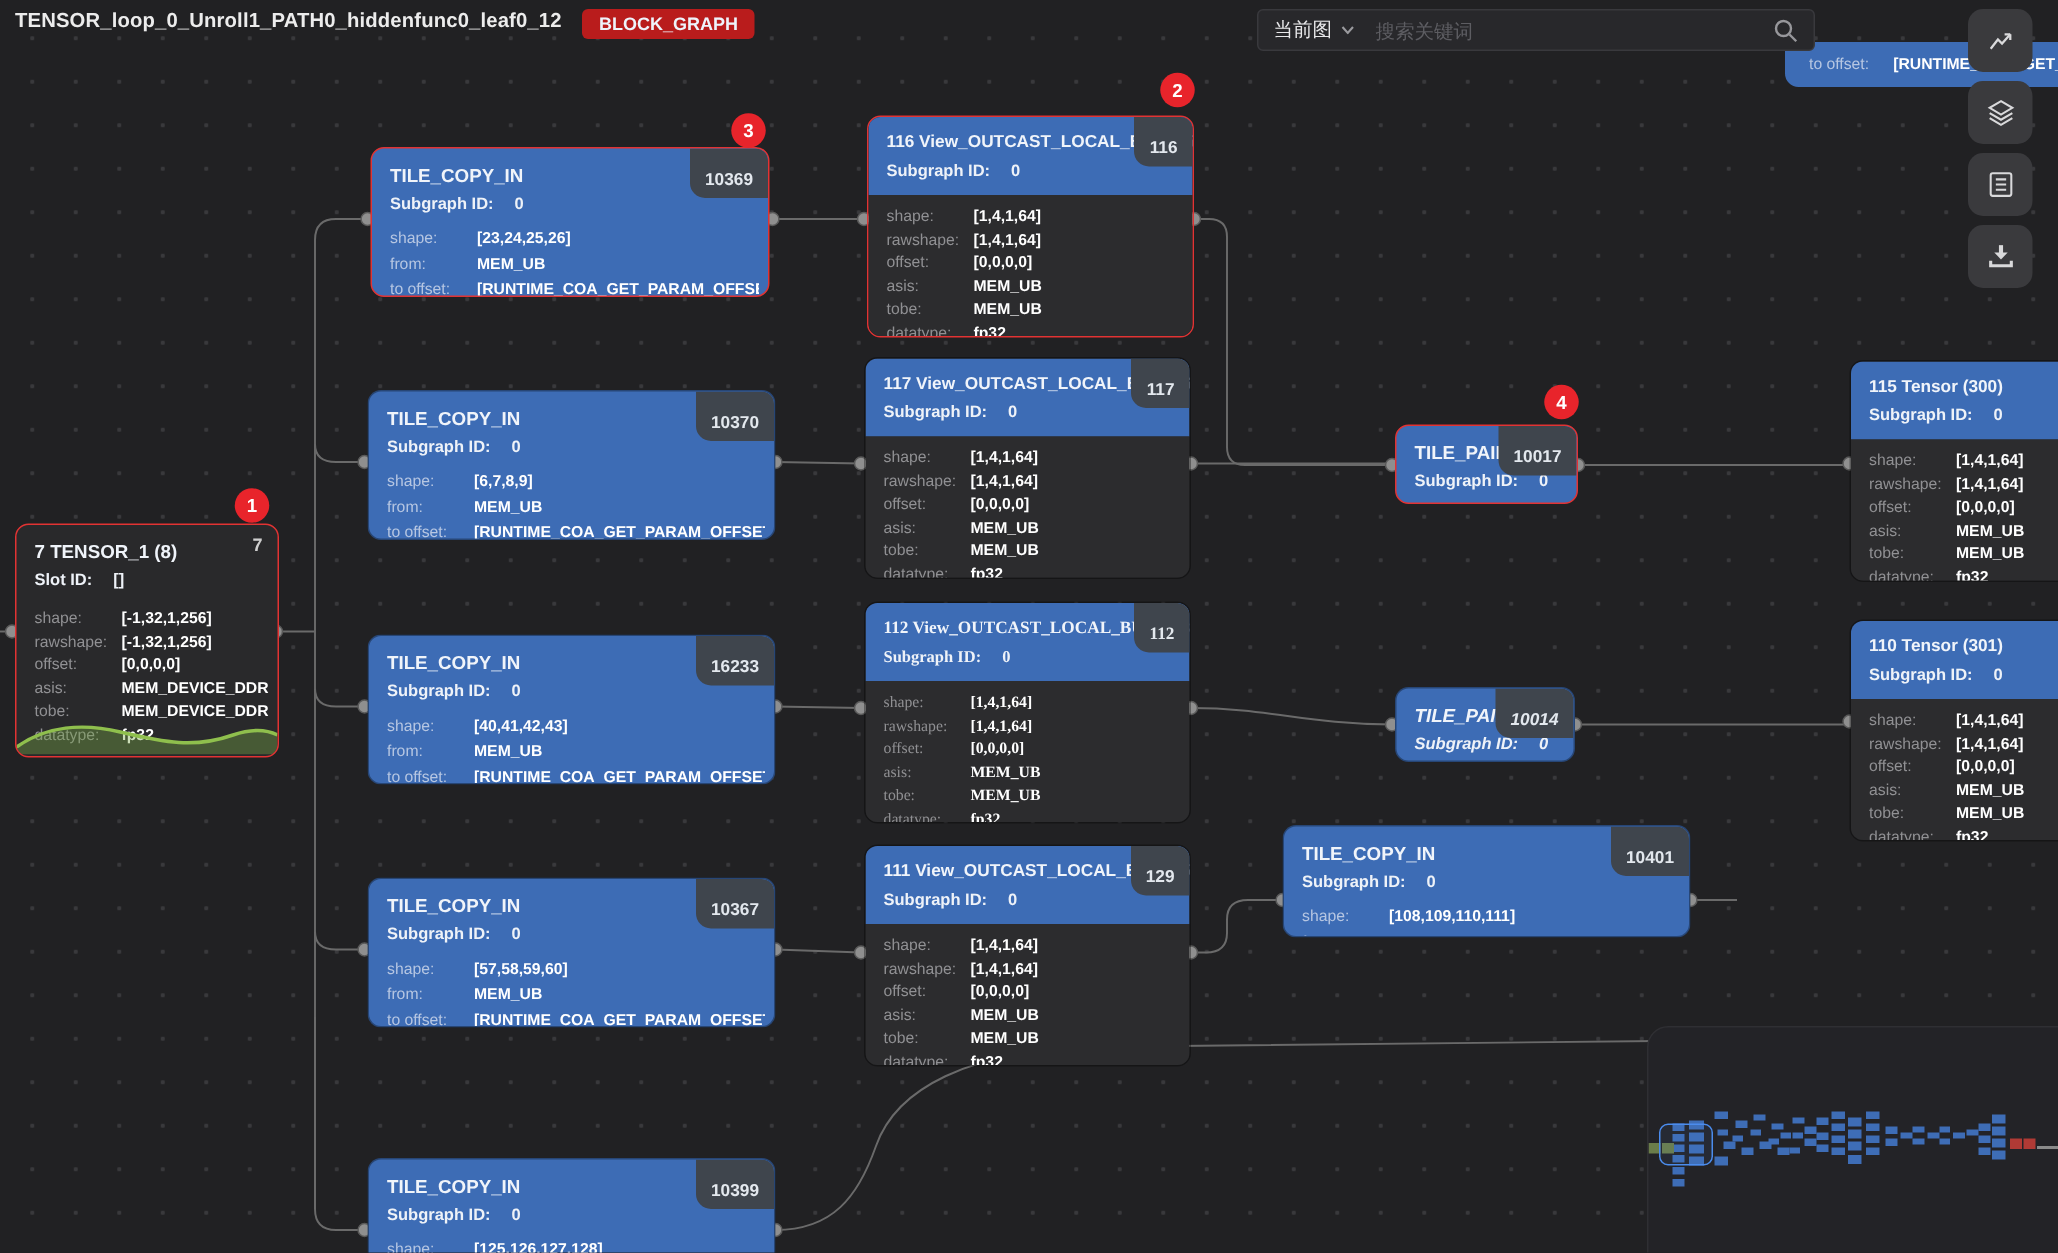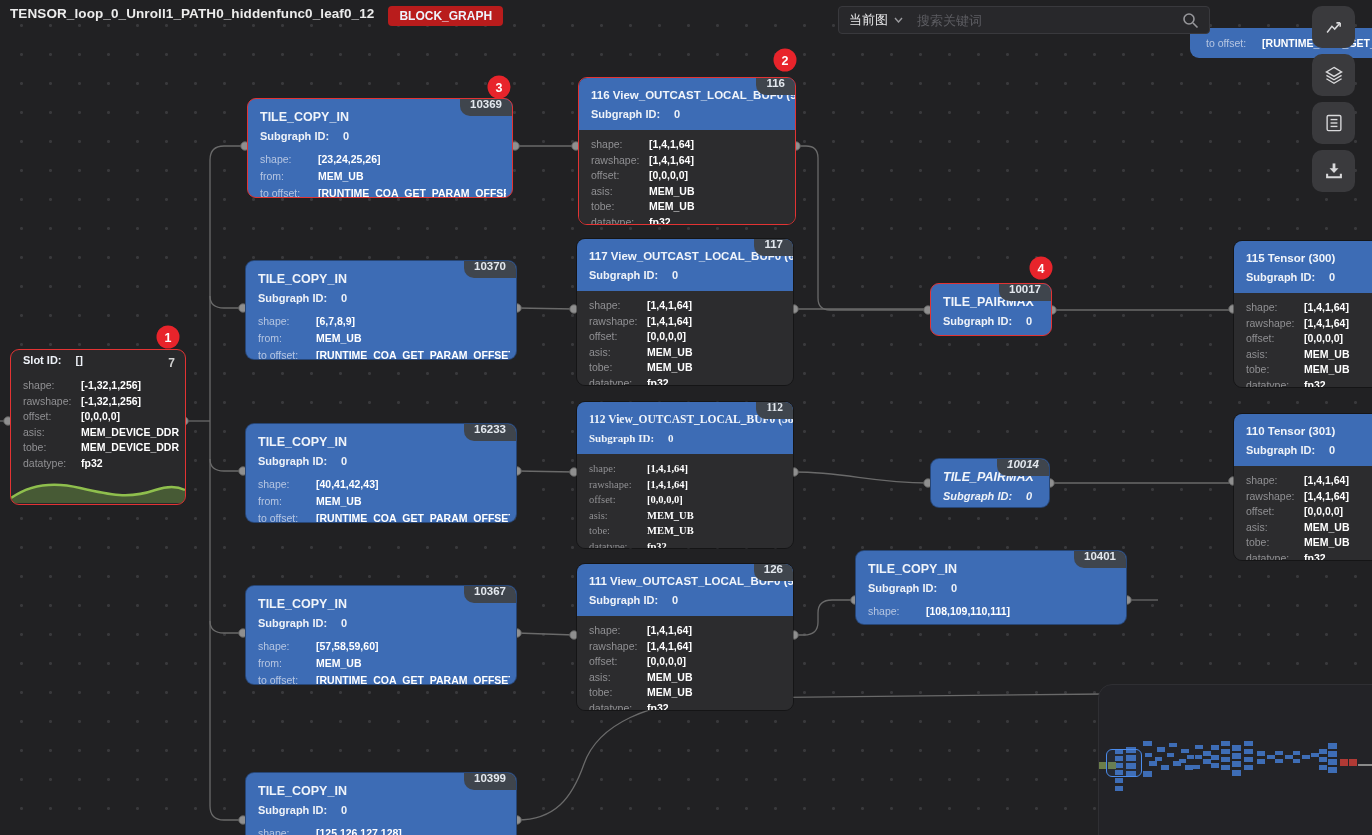--- a/index.html
+++ b/index.html
@@ -44,21 +44,21 @@
   .nhead{padding-bottom:8px;}
   .rows{display:grid;grid-template-columns:58px 1fr;padding:7px 6px 4px 12px;column-gap:0;}
   .rows .rlabel{font-size:10.5px;line-height:17px;white-space:nowrap;}
   .rows .rvalue{font-size:10.5px;font-weight:bold;line-height:17px;color:#ffffff;white-space:nowrap;overflow:hidden;}
   .node.copy .rlabel{color:#b6c6e2;}
   .node.split .rlabel,.node.dark .rlabel{color:#909093;}
   .node.split .rows .rlabel,.node.split .rows .rvalue,
   .node.dark .rows .rlabel,.node.dark .rows .rvalue{line-height:15.5px;}
   .node.dark .rows{padding-top:10px;}
   .badge{position:absolute;top:0;right:0;background:#3f454d;color:#e3e8ee;
-    font-size:11.5px;font-weight:bold;padding:0 10px 5px 10px;border-radius:0 8px 0 10px;line-height:1;z-index:3;}
+    font-size:11.5px;font-weight:bold;padding:16px 10px 5px 10px;border-radius:0 8px 0 10px;line-height:1;z-index:3;}
   .badge-plain{position:absolute;top:6px;right:10px;color:#cfcfcf;font-size:12px;font-weight:bold;z-index:3;}
   .wave{position:absolute;left:0;bottom:1px;width:100%;height:27px;z-index:2;}
   
   .partial-node{position:absolute;left:1190px;top:28px;width:200px;height:30px;z-index:30;
     background:#3d6cb5;border-radius:0 0 0 9px;display:flex;align-items:center;overflow:hidden;}
   .partial-node .rlabel{color:#b6c6e2;font-size:10.5px;margin-left:16px;white-space:nowrap;}
   .partial-node .rvalue{color:#fff;font-size:10.5px;font-weight:bold;margin-left:16px;white-space:nowrap;}
   
   .marker{position:absolute;width:23px;height:23px;border-radius:50%;background:#e8242b;z-index:25;
     color:#fff;font-size:12.5px;font-weight:bold;display:flex;align-items:center;justify-content:center;transform:translate(-50%,-50%);}
@@ -121,20 +121,21 @@
     <circle cx="1050" cy="483" r="4.3" fill="#8f8f8f" stroke="#5a5a5a" stroke-width="1"></circle>
     <circle cx="855" cy="600" r="4.3" fill="#8f8f8f" stroke="#5a5a5a" stroke-width="1"></circle>
     <circle cx="1127" cy="600" r="4.3" fill="#8f8f8f" stroke="#5a5a5a" stroke-width="1"></circle>
     <circle cx="1233" cy="309" r="4.3" fill="#8f8f8f" stroke="#5a5a5a" stroke-width="1"></circle>
     <circle cx="1233" cy="481" r="4.3" fill="#8f8f8f" stroke="#5a5a5a" stroke-width="1"></circle>
   </svg>
 
 <div id="nodes-layer">
     <div class="node dark selected" style="left: 10px; top: 349px; width: 176px; height: 156px;">
       <div class="badge-plain">7</div>
+      <div class="ntitle">7 TENSOR_1 (8)</div>
       <div class="subrow"><span class="sub-label">Slot ID:</span><span class="sub-value">[]</span></div>
       <div class="rows">
         <span class="rlabel">shape:</span>
         <span class="rvalue">[-1,32,1,256]</span>
         <span class="rlabel">rawshape:</span>
         <span class="rvalue">[-1,32,1,256]</span>
         <span class="rlabel">offset:</span>
         <span class="rvalue">[0,0,0,0]</span>
         <span class="rlabel">asis:</span>
         <span class="rvalue">MEM_DEVICE_DDR</span>
@@ -272,21 +273,21 @@
           <span class="rlabel">asis:</span>
           <span class="rvalue">MEM_UB</span>
           <span class="rlabel">tobe:</span>
           <span class="rvalue">MEM_UB</span>
           <span class="rlabel">datatype:</span>
           <span class="rvalue">fp32</span>
         </div>
       </div>
     </div>
     <div class="node split" style="left: 576px; top: 563px; width: 218px; height: 148px;">
-      <div class="badge">126</div>
+      <div class="badge">129</div>
       <div class="nhead">
         <div class="ntitle">111 View_OUTCAST_LOCAL_BUF0 (57)</div>
         <div class="subrow"><span class="sub-label">Subgraph ID:</span><span class="sub-value">0</span></div>
       </div>
       <div class="nbody" style="height: 99px;">
         <div class="rows">
           <span class="rlabel">shape:</span>
           <span class="rvalue">[1,4,1,64]</span>
           <span class="rlabel">rawshape:</span>
           <span class="rvalue">[1,4,1,64]</span>

